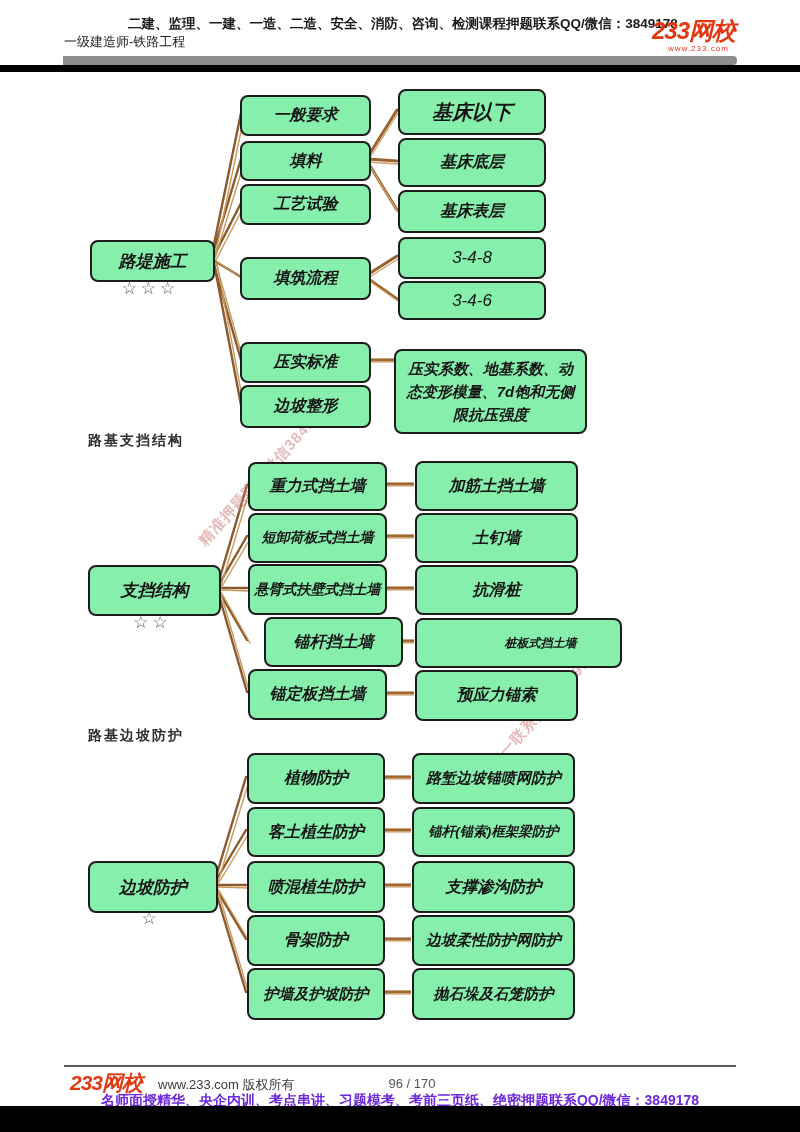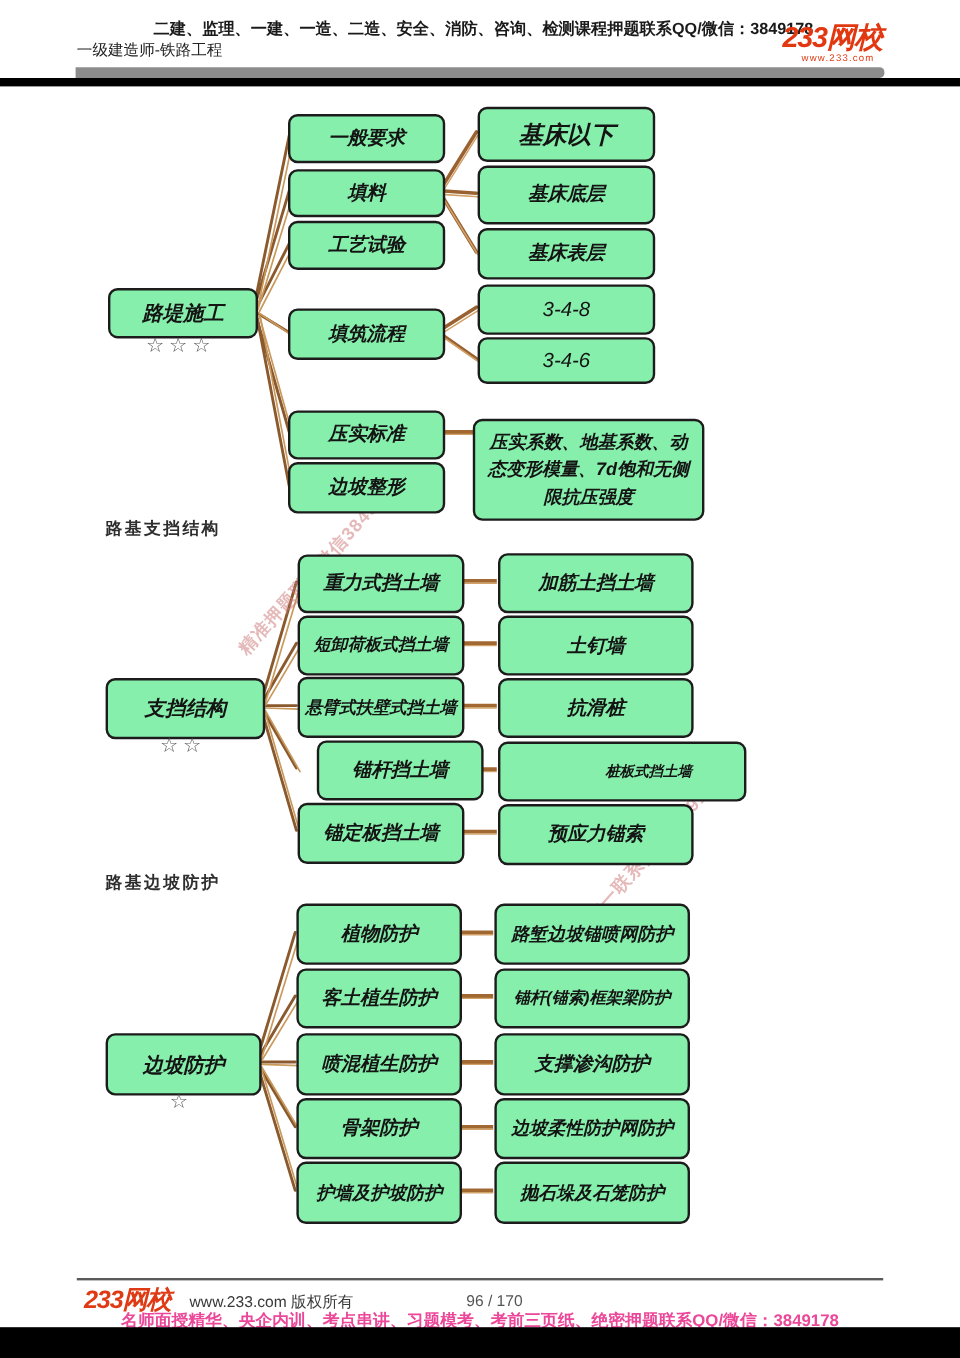--- a/index.html
+++ b/index.html
@@ -23,21 +23,21 @@
          font-weight:800;color:#e23812;z-index:4;letter-spacing:-1px;}
   .brand-site{position:absolute;left:668px;top:44px;font-size:8px;color:#e23812;
               letter-spacing:1px;z-index:4;}
   .bar{position:absolute;z-index:3;}
   .ftr-logo{position:absolute;left:70px;top:1069px;font-size:21px;font-style:italic;
             font-weight:800;color:#e03a14;letter-spacing:-1px;z-index:3;}
   .ftr-copy{position:absolute;left:158px;top:1076px;font-size:13px;color:#3a3a3a;z-index:3;}
   .ftr-page{position:absolute;left:352px;top:1076px;width:120px;text-align:center;
             font-size:13px;color:#555;z-index:3;}
   .ftr-promo{position:absolute;left:0;top:1092px;width:800px;text-align:center;
-             font-size:14px;font-weight:bold;color:#ec4899;z-index:3;white-space:nowrap;}
+             font-size:14px;font-weight:bold;color:#6d28d9;z-index:3;white-space:nowrap;}
 </style>
 </head>
 <body>
 
 <div class="page">
 
   <div class="hdr-promo">二建、监理、一建、一造、二造、安全、消防、咨询、检测课程押题联系QQ/微信：3849178</div>
   <div class="hdr-course">一级建造师-铁路工程</div>
   <div class="brand">233网校</div>
   <div class="brand-site">www.233.com</div>

